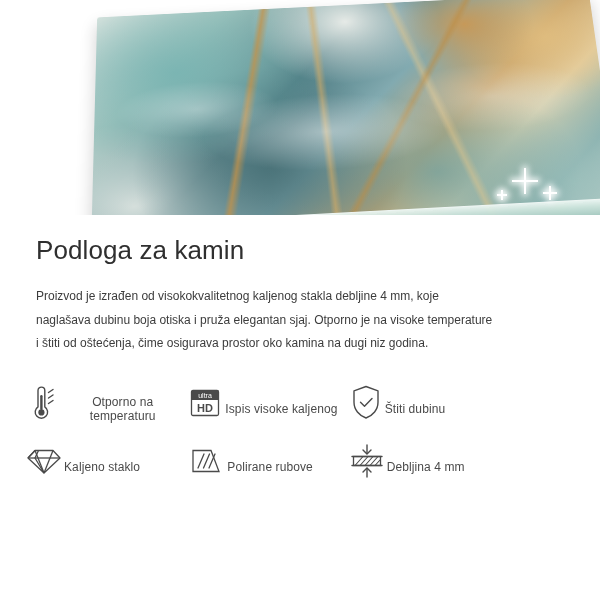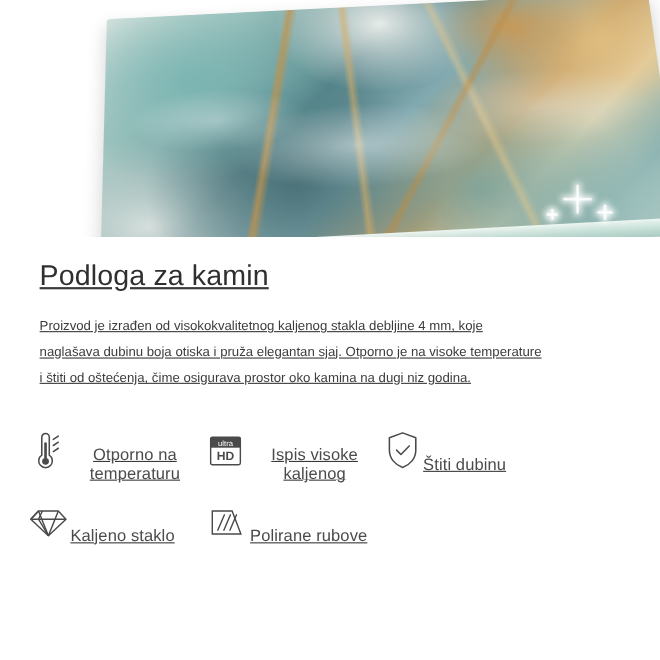--- a/index.html
+++ b/index.html
@@ -13,21 +13,20 @@
     font-family: "Liberation Sans", sans-serif;
     color: #3a3a3a;
     overflow: hidden;
   }
 
   .page {
     position: relative;
     width: 532px;
     height: 600px;
     background: #ffffff;
-    text-decoration: underline;
   }
 
   
   .hero {
     position: relative;
     width: 600px;
     height: 215px;
     overflow: hidden;
     background: #ffffff;
   }
@@ -154,22 +153,22 @@
     align-items: center;
     justify-content: flex-start;
   }
   .feature-icon {
     height: 44px;
     display: flex;
     align-items: center;
     justify-content: center;
   }
   .feature-label {
-    margin-top: 24px;
-    font-size: 15px;
+    margin-top: 12px;
+    font-size: 12px;
     color: #4a4a4a;
     text-align: center;
     letter-spacing: 0.1px;
   }
   svg { display: block; }
 </style>
 </head>
 <body>
 
 <div class="page">
@@ -249,15 +248,29 @@
         <svg width="42" height="34" viewBox="0 0 42 34" fill="none" stroke="#4a4a4a" stroke-width="1.3" stroke-linecap="round">
           <path d="M8 27.5h26L26 6.5H8z" stroke-width="1.3"></path>
           <path d="M13 24l6-14"></path>
           <path d="M18.5 24l6-14"></path>
           <path d="M24 24l6-14"></path>
         </svg>
       </div>
       <div class="feature-label">Polirane rubove</div>
     </div>
 
+    <div class="feature">
+      <div class="feature-icon">
+        <svg width="40" height="40" viewBox="0 0 40 40" fill="none" stroke="#4a4a4a" stroke-width="1.4" stroke-linecap="round">
+          <path d="M20 4v8"></path>
+          <path d="M16 9l4 4 4-4"></path>
+          <path d="M20 36v-8"></path>
+          <path d="M16 31l4-4 4 4"></path>
+          <rect x="6.5" y="15.5" width="27" height="9" stroke-width="1.3"></rect>
+          <path d="M8 24.5l8-9M13 24.5l8-9M18 24.5l8-9M23 24.5l8-9M28 24.5l5-5.5" stroke-width="1.1"></path>
+          <path d="M5 15.5h30M5 24.5h30" stroke-width="1.4"></path>
+        </svg>
+      </div>
+      <div class="feature-label">Debljina 4 mm</div>
+    </div>
 
   </div>
 </div>
 
 </body></html>

